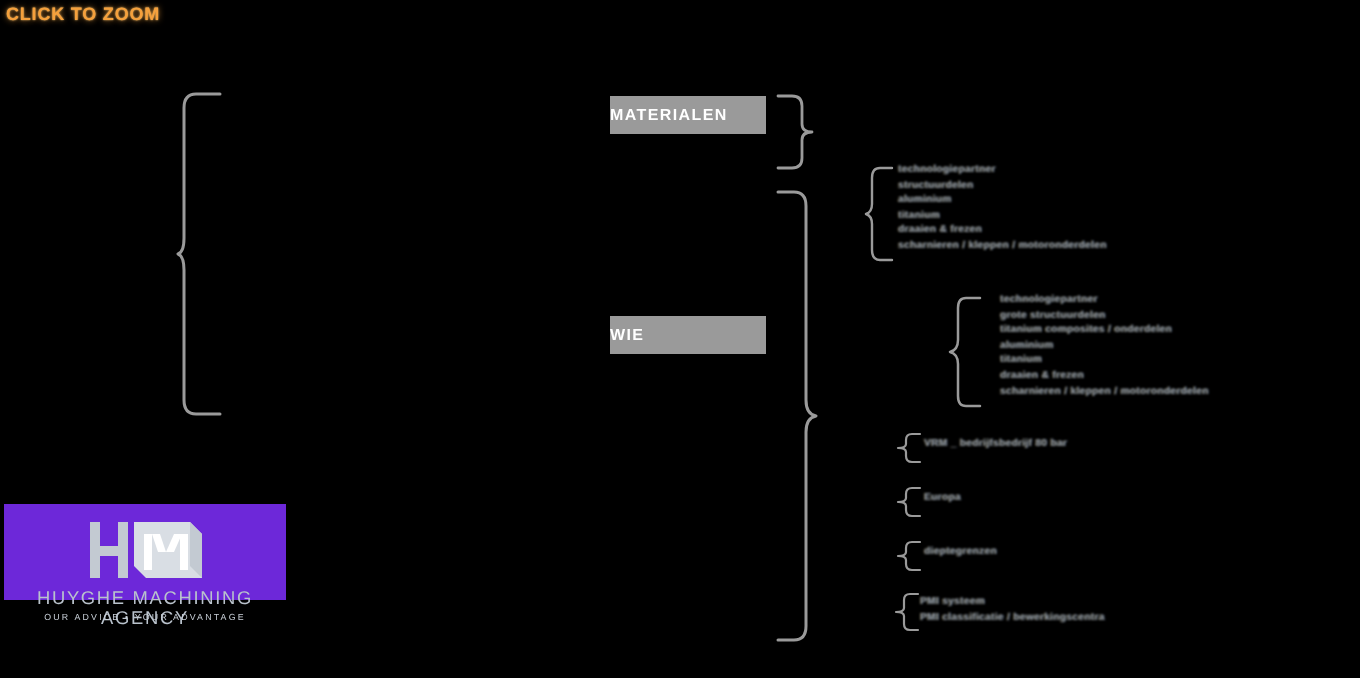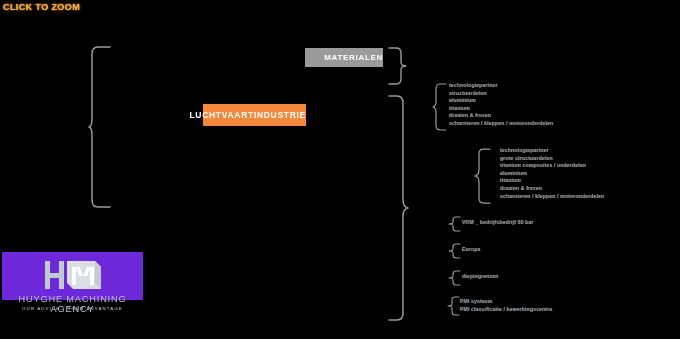--- a/index.html
+++ b/index.html
@@ -16,21 +16,21 @@
   .zoom-hint{
     position:absolute;left:3px;top:2px;
     font-size:9px;font-weight:bold;letter-spacing:.4px;
     color:#f5a03c;
     text-shadow:0 0 3px rgba(245,160,60,.75), 0 0 1px #ffce7a;
   }
 
   
   .node{
     position:absolute;
-    display:flex;align-items:center;justify-content:flex-end;
+    display:flex;align-items:center;justify-content:flex-start;
     color:#ffffff;
     font-weight:bold;
     letter-spacing:.7px;
     line-height:1;
     white-space:nowrap;
   }
   .node.gray{background:#9a9a9a;}
   .node.orange{background:#f5883a;}
 
   #node-eisen{left:118px;top:114px;width:78px;height:22px;font-size:8.5px;}
@@ -92,28 +92,28 @@
 
 <div id="stage">
 
   <div class="zoom-hint">CLICK TO ZOOM</div>
 
   <svg class="brace" style="left:88px;top:46px;" width="26" height="162" viewBox="0 0 26 162">
     <path d="M22,1 L10,1 Q4,1 4,8 L4,73 Q4,80 1,81 Q4,82 4,89 L4,154 Q4,161 10,161 L22,161" stroke-width="1.5"></path>
   </svg>
 
 
-  <div class="node orange" id="node-lucht">
-    <span>LUCHTVAARTINDUSTRIE</span>
-  </div>
 
   <div class="node gray" id="node-mat">
     <span>MATERIALEN</span>
   </div>
 
+  <div class="node gray" id="node-wie">
+    <span>WIE</span>
+  </div>
 
   <svg class="brace" style="left:388px;top:47px;" width="20" height="38" viewBox="0 0 20 38">
     <path d="M1,1 L8,1 Q13,1 13,6 L13,15 Q13,19 18,19 Q13,19 13,23 L13,32 Q13,37 8,37 L1,37" stroke-width="1.4"></path>
   </svg>
 
   <svg class="brace" style="left:388px;top:95px;" width="22" height="226" viewBox="0 0 22 226">
     <path d="M1,1 L9,1 Q15,1 15,8 L15,105 Q15,112 20,113 Q15,114 15,121 L15,218 Q15,225 9,225 L1,225" stroke-width="1.5"></path>
   </svg>
 
   <svg class="brace" style="left:432px;top:83px;" width="16" height="48" viewBox="0 0 16 48">

